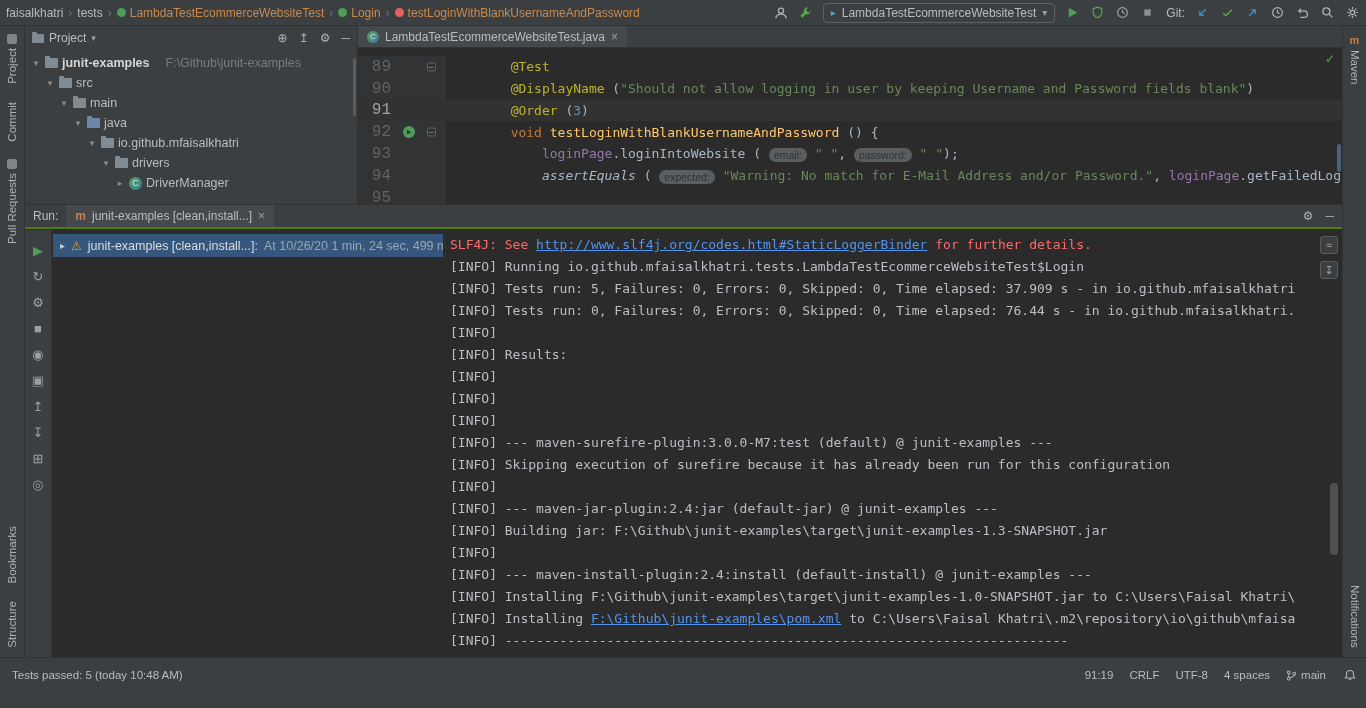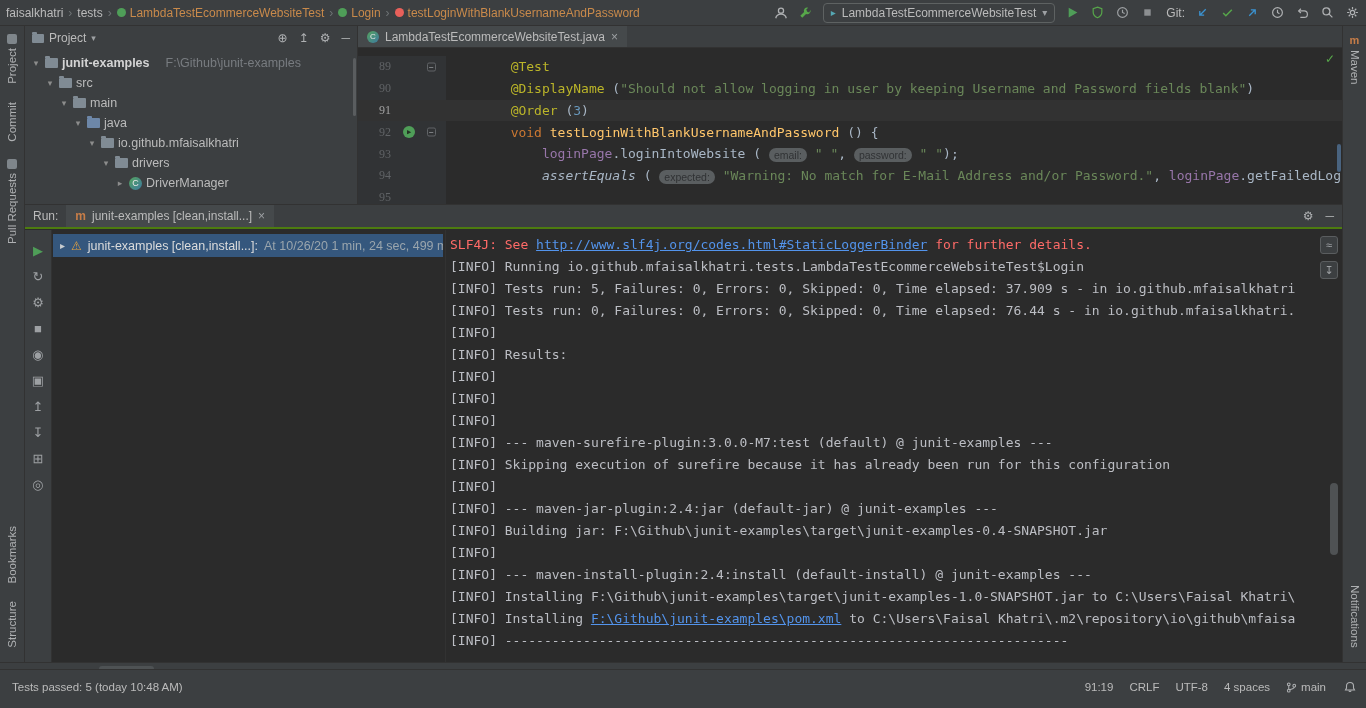--- a/index.html
+++ b/index.html
@@ -56,21 +56,21 @@
   .panel-scrollthumb{position:absolute;right:1px;top:32px;width:3px;height:58px;background:#5a5d5f;border-radius:2px}
 
   
   #editor{position:absolute;left:358px;top:26px;right:24px;height:178px;background:#2b2b2b;overflow:hidden}
   #tab-bar{height:22px;background:#3c3f41;border-bottom:1px solid #323232;display:flex;align-items:stretch}
   .ed-tab{background:#45494b;display:flex;align-items:center;gap:6px;padding:0 9px;color:#bbbbbb;cursor:pointer}
   .tab-ic{width:12px;height:12px;border-radius:50%;background:linear-gradient(135deg,#55a35e,#3d7ba0);color:#e8e8e8;font-size:8px;display:flex;align-items:center;justify-content:center}
   .tab-close{color:#9da0a3;font-size:12px;cursor:pointer}
   #editor-lines{position:absolute;top:22px;left:0;right:0;bottom:0;overflow:hidden;padding-top:8px}
   .code-row{display:flex;height:21.8px;align-items:center;font-family:"DejaVu Sans Mono",monospace;font-size:13px}
-  .g-num{width:38px;flex:none;color:#606366;background:#313335;font-size:12px;padding-right:5px;height:100%;display:flex;align-items:center;justify-content:flex-end;font-family:Liberation Serif, serif}
+  .g-num{width:38px;flex:none;color:#606366;background:#313335;font-size:16px;padding-right:5px;height:100%;display:flex;align-items:center;justify-content:flex-end;font-family:Liberation Mono, monospace}
   .g-icons{width:50px;flex:none;background:#313335;height:100%;position:relative}
   .code-text{white-space:pre;padding-left:2px;overflow:hidden}
   .code-row.current{background:#323232}
   .code-row.current .g-num,.code-row.current .g-icons{background:#323232}
   .code-row.current .g-num{color:#a1a1a1}
   .run-ic{position:absolute;left:7px;top:50%;transform:translateY(-50%);width:12px;height:12px;border-radius:50%;background:#4f9e58;color:#243324;font-size:7px;display:flex;align-items:center;justify-content:center;cursor:pointer}
   .fold-ic{position:absolute;left:31px;top:50%;transform:translateY(-50%);width:9px;height:9px;border:1px solid #606366;color:#9da0a3;font-size:8px;line-height:7px;text-align:center;border-radius:2px;cursor:pointer;background:#313335}
   .c-p{color:#a9b7c6}.c-ann{color:#bbb529}.c-str{color:#6a8759}.c-kw{color:#cc7832}.c-num{color:#6897bb}
   .c-meth{color:#ffc66b}.c-field{color:#9876aa}.c-static{color:#a9b7c6;font-style:italic}
   .c-hint{display:inline-block;background:#5a5e60;color:#303234;border-radius:7px;padding:0 5px;font-size:10.5px;font-family:"Liberation Sans",sans-serif;line-height:14px;vertical-align:middle}
@@ -98,21 +98,21 @@
   .cb{width:18px;height:18px;border:1px solid #5a5d5f;border-radius:3px;display:flex;align-items:center;justify-content:center;font-size:11px;color:#9da0a3;background:#3c3f41;cursor:pointer}
   .console-vthumb{position:absolute;right:4px;top:278px;width:8px;height:72px;background:#4f5254;border-radius:4px}
 
   
   #bottom-toolbar{position:absolute;left:0;bottom:20px;width:100%;height:26px;background:#3c3f41;border-top:1px solid #323232;display:flex;align-items:center;font-size:11.5px;padding:0 8px;gap:6px}
   .tw-switch{display:inline-flex;width:16px;height:16px;align-items:center;justify-content:center;cursor:pointer;margin-right:10px}
   #toolbar-items{display:flex;align-items:center;gap:10px}
   .tw-btn{display:flex;align-items:flex-start;gap:5px;padding:3px 8px;border-radius:3px;cursor:pointer;color:#bbbb bb}
   .tw-btn.active{background:#4e5254}
   .tw-ic{display:inline-flex;align-items:center;justify-content:center;width:13px;height:13px}
-  #status-bar{position:absolute;left:0;bottom:4px;width:100%;height:35px;background:#3c3f41;border-top:1px solid #323232;display:flex;align-items:center;padding:0 8px 0 12px;font-size:11.5px;color:#bbbbbb}
+  #status-bar{position:absolute;left:0;bottom:16px;width:100%;height:35px;background:#3c3f41;border-top:1px solid #323232;display:flex;align-items:center;padding:0 8px 0 12px;font-size:11.5px;color:#bbbbbb}
   .sb-right{margin-left:auto;display:flex;align-items:center;gap:16px}
   .sb-right>span{cursor:pointer}
   .sb-branch{display:inline-flex;align-items:center;gap:4px}
 </style>
 </head>
 <body>
 
 <div id="app">
 
   <div id="top-bar">
@@ -406,21 +406,21 @@
         <div class="con-line"><span class="k-p">[INFO] Tests run: 0, Failures: 0, Errors: 0, Skipped: 0, Time elapsed: 76.44 s - in io.github.mfaisalkhatri.</span></div>
         <div class="con-line"><span class="k-p">[INFO]</span></div>
         <div class="con-line"><span class="k-p">[INFO] Results:</span></div>
         <div class="con-line"><span class="k-p">[INFO]</span></div>
         <div class="con-line"><span class="k-p">[INFO]</span></div>
         <div class="con-line"><span class="k-p">[INFO]</span></div>
         <div class="con-line"><span class="k-p">[INFO] --- maven-surefire-plugin:3.0.0-M7:test (default) @ junit-examples ---</span></div>
         <div class="con-line"><span class="k-p">[INFO] Skipping execution of surefire because it has already been run for this configuration</span></div>
         <div class="con-line"><span class="k-p">[INFO]</span></div>
         <div class="con-line"><span class="k-p">[INFO] --- maven-jar-plugin:2.4:jar (default-jar) @ junit-examples ---</span></div>
-        <div class="con-line"><span class="k-p">[INFO] Building jar: F:\Github\junit-examples\target\junit-examples-0.4-SNAPSHOT.jar</span></div>
+        <div class="con-line"><span class="k-p">[INFO] Building jar: F:\Github\junit-examples\target\junit-examples-1.3-SNAPSHOT.jar</span></div>
         <div class="con-line"><span class="k-p">[INFO]</span></div>
         <div class="con-line"><span class="k-p">[INFO] --- maven-install-plugin:2.4:install (default-install) @ junit-examples ---</span></div>
         <div class="con-line"><span class="k-p">[INFO] Installing F:\Github\junit-examples\target\junit-examples-1.0-SNAPSHOT.jar to C:\Users\Faisal Khatri\</span></div>
         <div class="con-line"><span class="k-p">[INFO] Installing </span><span class="k-link">F:\Github\junit-examples\pom.xml</span><span class="k-p"> to C:\Users\Faisal Khatri\.m2\repository\io\github\mfaisa</span></div>
         <div class="con-line"><span class="k-p">[INFO] ------------------------------------------------------------------------</span></div>
       </div>
     <div class="console-btns" id="console-btns">
         <span class="cb">≈</span>
         <span class="cb">↧</span>
       </div>

